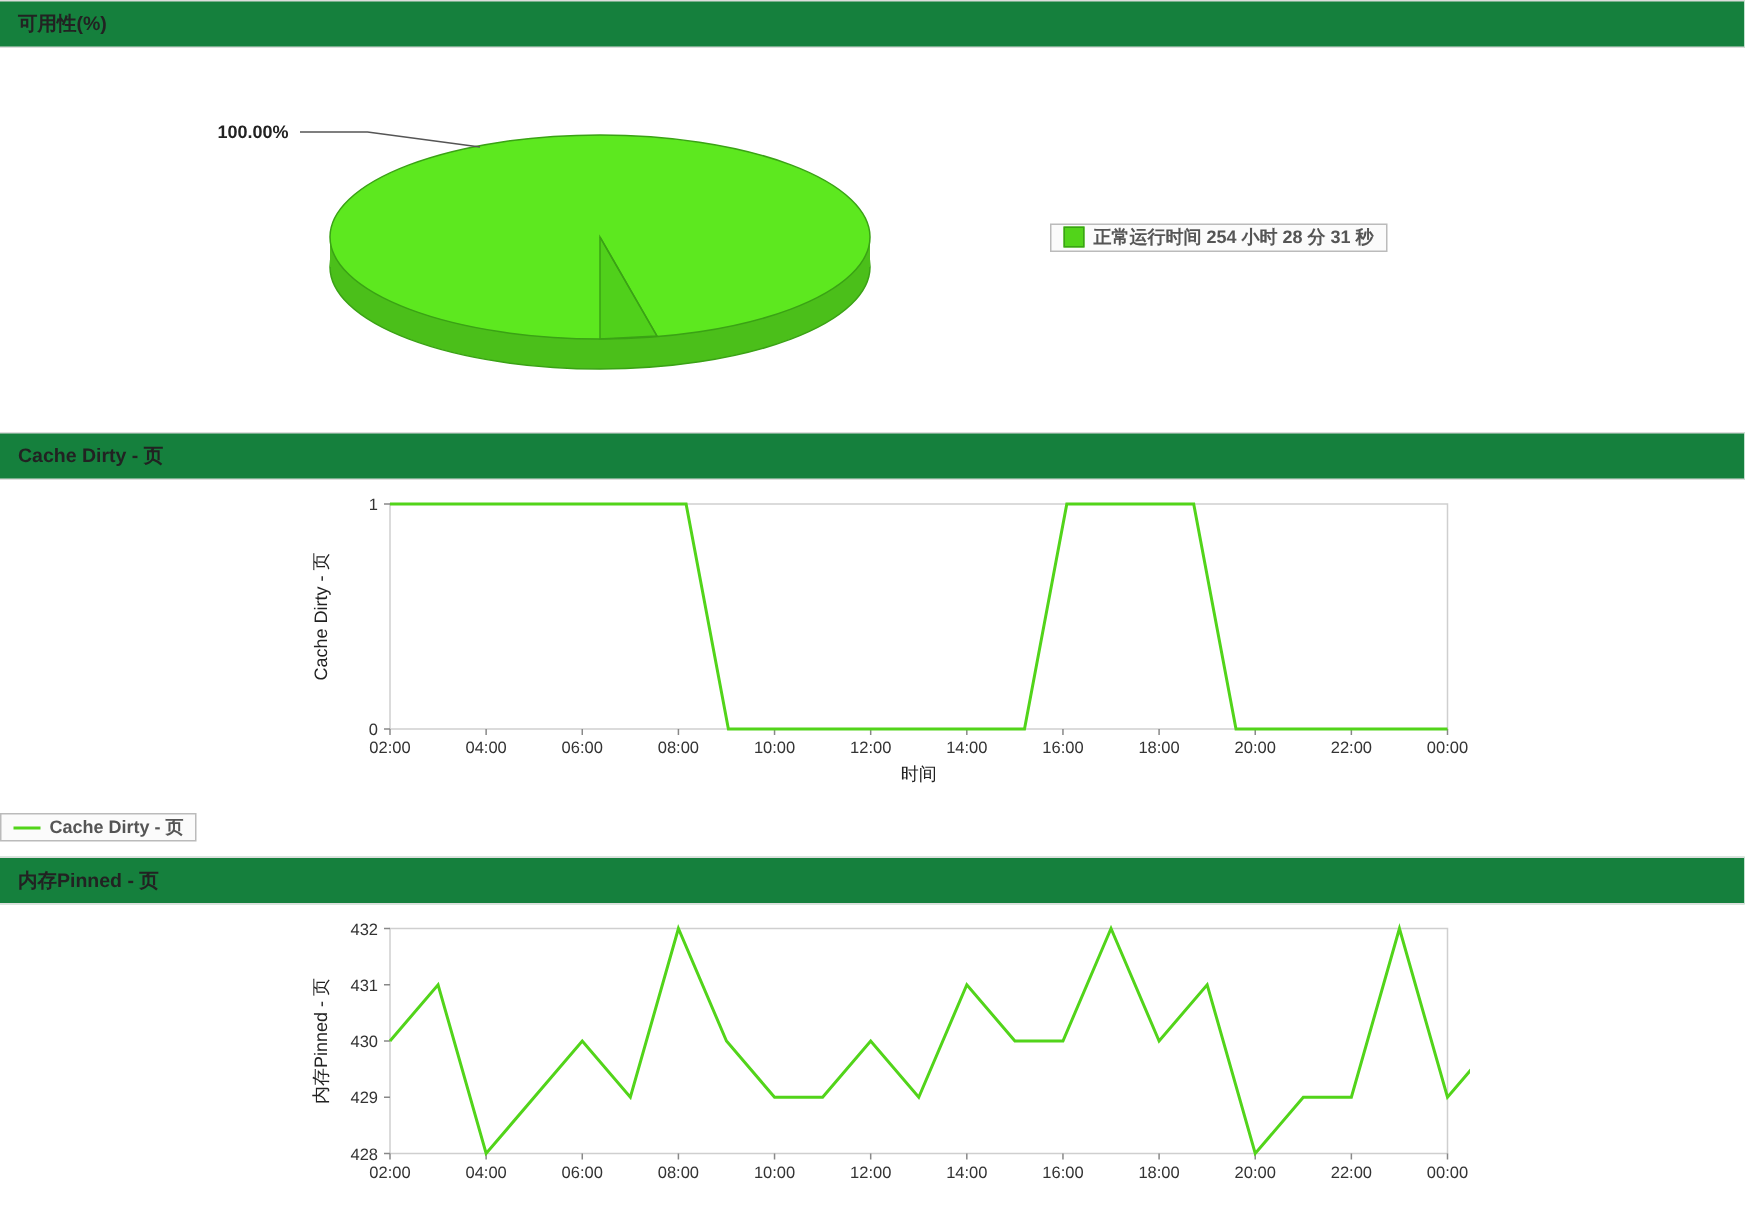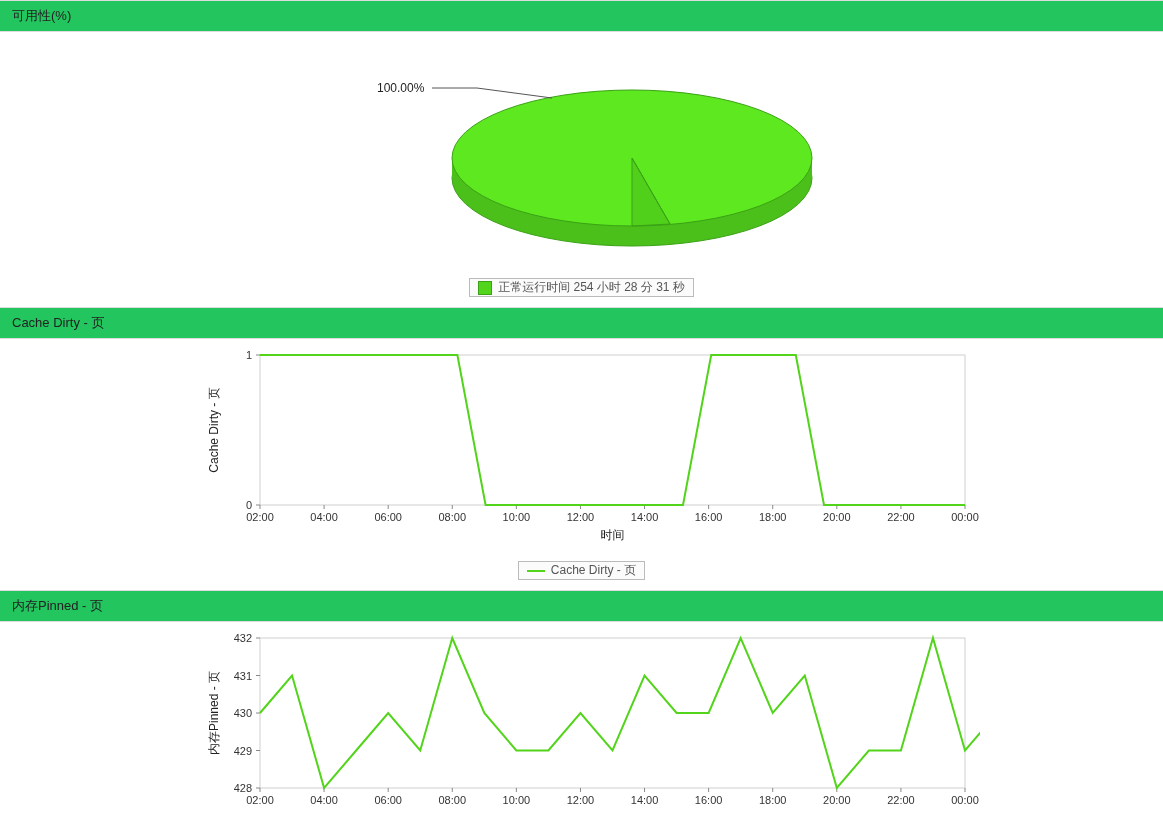--- a/index.html
+++ b/index.html
@@ -1,19 +1,19 @@
 <!DOCTYPE html>
 <html><head>
 <meta charset="utf-8">
 <style>
   html, body { margin:0; padding:0; font-family: Arial, "Microsoft YaHei", sans-serif; font-size:12px; color:#000; background:#fff; width:1163px; }
   .panel { }
-  .panel-header { background:#22c55e; border-top:1px solid #ddd; border-bottom:1px solid #ddd; padding:6px 12px; font-weight:normal; font-size:13px; color:#222; }
+  .panel-header { background:#15803d; border-top:1px solid #ddd; border-bottom:1px solid #ddd; padding:6px 12px; font-weight:bold; font-size:13px; color:#222; }
   .panel-body { background:#fff; padding:6px 0 10px 0; position:relative; }
-  .center { display:flex; flex-direction:column; align-items:center; }
+  .center { display:flex; align-items:center;font-weight:bold; }
   .legend-box { display:inline-block; border:1px solid #bbb; background:#fbfbfb; padding:0 8px; font-size:12px; color:#555; white-space:nowrap; }
   .legend-swatch { display:inline-block; width:12px; height:12px; vertical-align:middle; margin-right:6px; background:#52d41a; border:1px solid #3aa215; }
   .legend-line-swatch { display:inline-block; width:18px; height:0; border-top:2px solid #52d41a; vertical-align:middle; margin-right:6px; }
   svg { display:block; }
   .axis-text { font-size:11px; fill:#333; font-family: Arial, sans-serif; }
   .ylabel { font-size:12px; fill:#222; font-family: Arial, "Microsoft YaHei", sans-serif; }
   .tick { stroke:#888; stroke-width:1; }
   .plot-border { fill:none; stroke:#cfcfcf; stroke-width:1; }
   .series { fill:none; stroke:#52d41a; stroke-width:2; }
   .pie-main { fill:#5de81f; stroke:#3aa215; stroke-width:1; }

